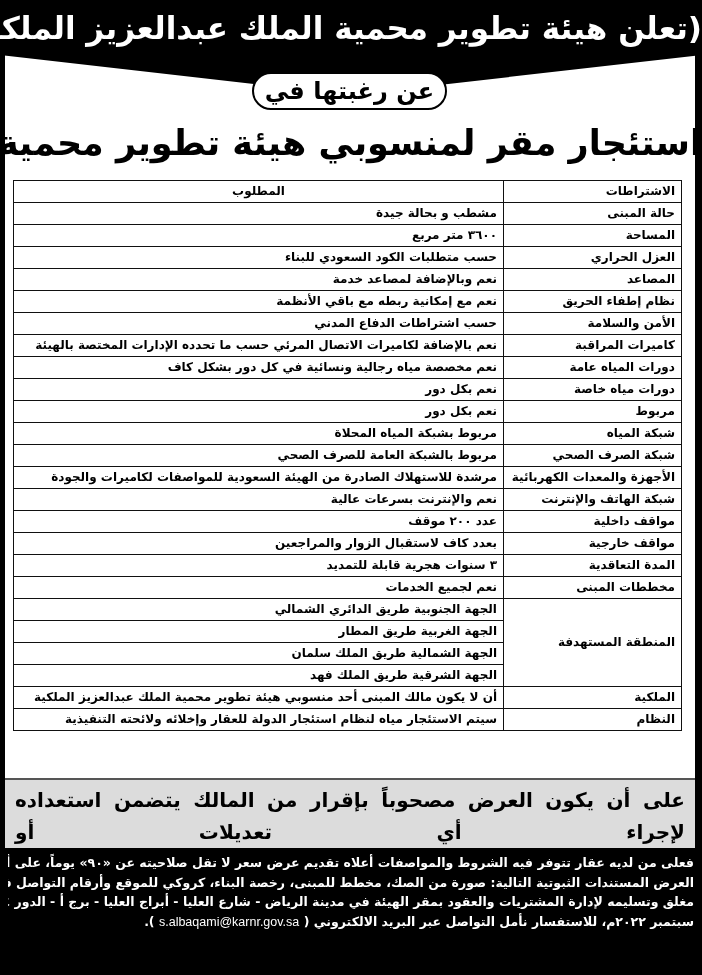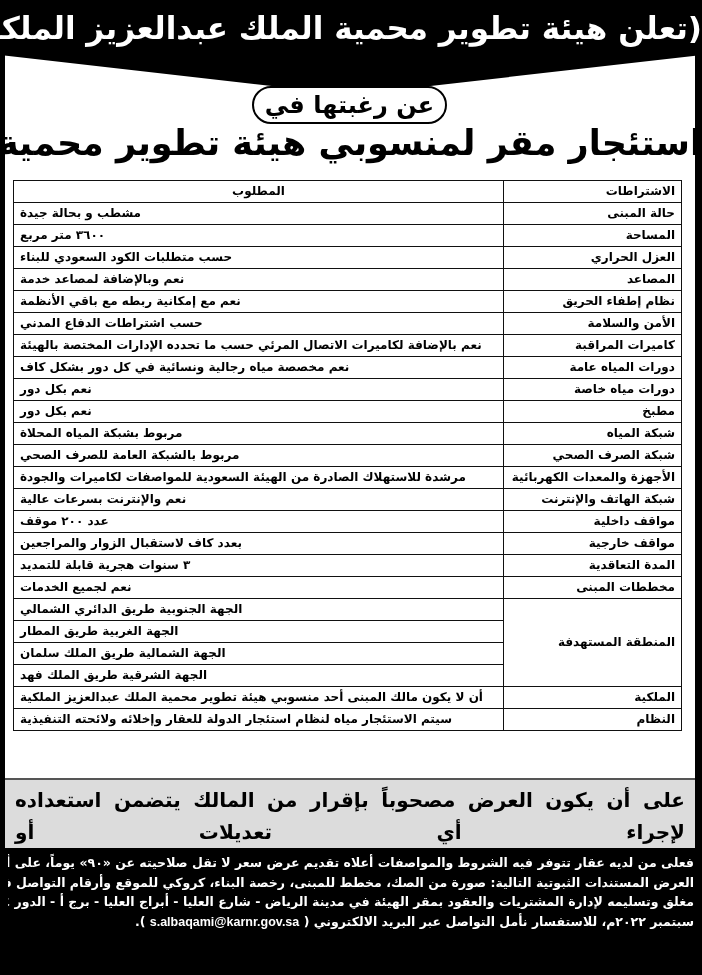--- a/index.html
+++ b/index.html
@@ -7,41 +7,41 @@
          font-family: "DejaVu Sans", "Liberation Sans", sans-serif; direction: rtl; }
   .frame { position: absolute; left: 0; top: 0; width: 702px; height: 975px; background: #000; }
   .paper { position: absolute; left: 5px; top: 55px; width: 690px; height: 793px; background: #fff; }
   
   .wedge { position: absolute; left: 0; top: 0; width: 702px; height: 100px; }
   .banner-title { position: absolute; left: 0; top: 0; width: 702px; height: 56px;
          color: #fff; text-align: center; font-weight: bold; font-size: 31px; line-height: 56px;
          white-space: nowrap; letter-spacing: -0.5px; }
   .pill { position: absolute; left: 252px; top: 72px; width: 195px; height: 38px; background: #fff;
           border: 2px solid #000; border-radius: 20px; box-sizing: border-box; text-align: center;
-          font-weight: bold; font-size: 24px; line-height: 34px; color: #000; margin-top: 14px; }
+          font-weight: bold; font-size: 24px; line-height: 34px; color: #000; }
   .main-title { position: absolute; left: 0; top: 110px; width: 702px; height: 66px; text-align: center;
           font-weight: bold; font-size: 35px; line-height: 66px; color: #000; white-space: nowrap;
           letter-spacing: -1px; }
   table.spec { position: absolute; left: 13px; top: 180px; width: 669px; border-collapse: collapse;
           table-layout: fixed; }
   table.spec td { border: 1.5px solid #111; font-weight: bold; font-size: 12px; color: #000;
           padding: 0 6px; height: 21px; line-height: 21px; white-space: nowrap; overflow: hidden; }
   table.spec td.cond { width: 165px; text-align: right; }
-  table.spec td.req { text-align: left; }
+  table.spec td.req { text-align: right; }
   table.spec tr.head td { font-size: 12px; }
   table.spec tr.head td.req { text-align: center; margin-top: 40px; }
   .note { position: absolute; left: 5px; top: 778px; width: 690px; height: 70px; background: #dcdcdc;
           border-top: 2px solid #555; text-align: justify; text-align-last: justify;
           font-weight: bold; font-size: 20px; line-height: 32px; color: #000; padding: 4px 10px 4px 10px;
           box-sizing: border-box; }
   .note span { display: block; }
   .footer { position: absolute; left: 0; top: 850px; width: 702px; height: 125px; color: #fff;
           font-weight: bold; font-size: 12.5px; line-height: 19.5px; padding: 3px 8px 0 8px; box-sizing: border-box; }
   .footer span { display: block; text-align: justify; text-align-last: justify; white-space: nowrap; overflow: hidden; }
-  .footer .email { direction: ltr; unicode-bidi: embed; font-weight: bold; font-family: "Liberation Sans", sans-serif; }
+  .footer .email { direction: ltr; unicode-bidi: embed; font-weight: normal; font-family: "Liberation Sans", sans-serif; }
 </style>
 </head>
 <body>
 
 <div class="frame"></div>
 <div class="paper"></div>
 
 <svg class="wedge" viewBox="0 0 702 100" preserveAspectRatio="none">
   <polygon points="0,0 702,0 702,55 351,95 0,55" fill="#000"></polygon>
 </svg>
@@ -86,21 +86,21 @@
       </tr>
   <tr>
         <td class="cond">دورات المياه عامة</td>
         <td class="req">نعم مخصصة مياه رجالية ونسائية في كل دور بشكل كاف</td>
       </tr>
   <tr>
         <td class="cond">دورات مياه خاصة</td>
         <td class="req">نعم بكل دور</td>
       </tr>
   <tr>
-        <td class="cond">مطبخ</td>
+        <td class="cond">مربوط</td>
         <td class="req">نعم بكل دور</td>
       </tr>
   <tr>
         <td class="cond">شبكة المياه</td>
         <td class="req">مربوط بشبكة المياه المحلاة</td>
       </tr>
   <tr>
         <td class="cond">شبكة الصرف الصحي</td>
         <td class="req">مربوط بالشبكة العامة للصرف الصحي</td>
       </tr>

